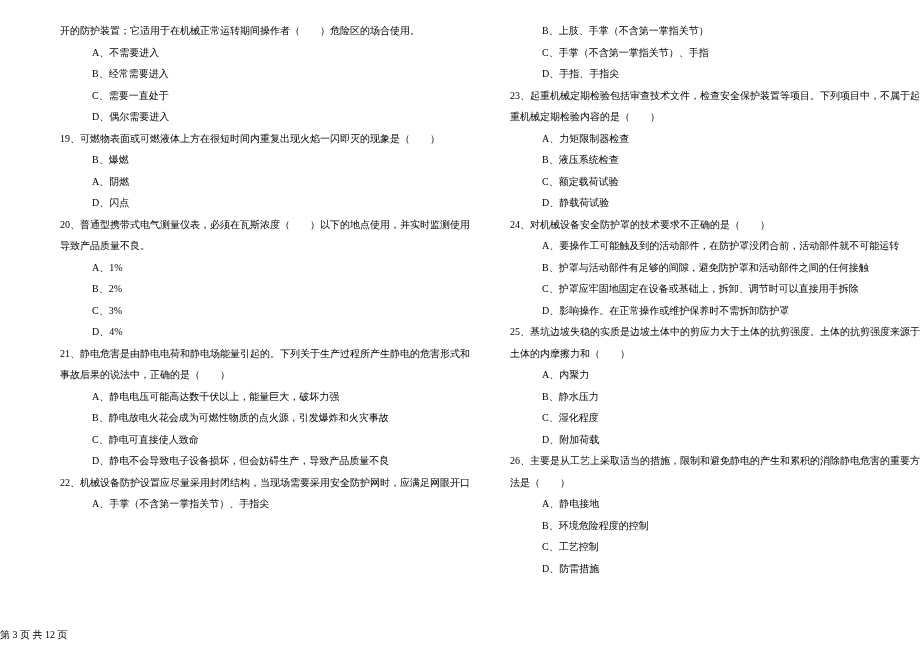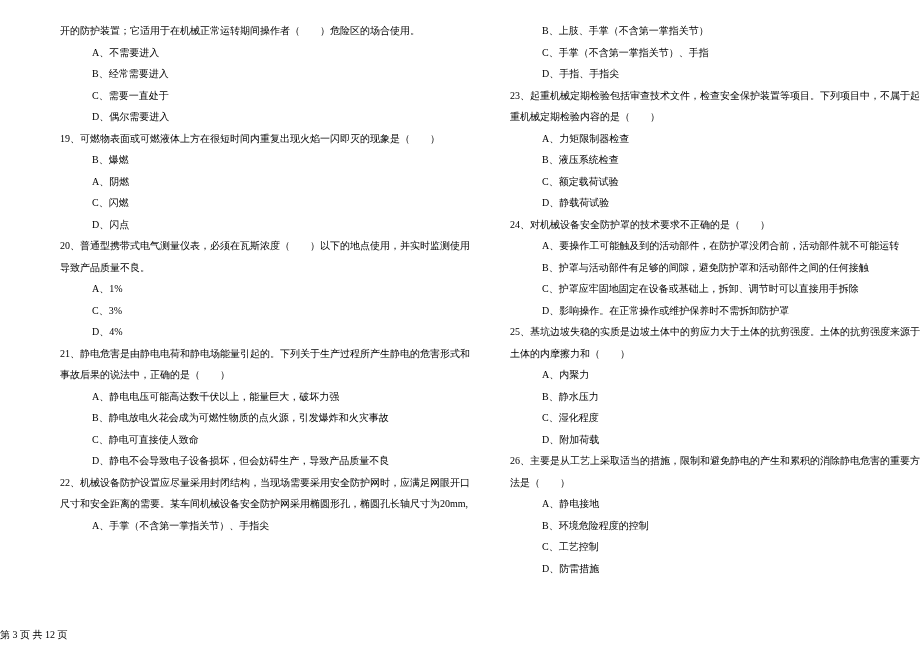--- a/index.html
+++ b/index.html
@@ -50,38 +50,37 @@
   <div class="col">
     <div class="line">开的防护装置；它适用于在机械正常运转期间操作者（　　）危险区的场合使用。</div>
     <div class="indent1">A、不需要进入</div>
     <div class="indent1">B、经常需要进入</div>
     <div class="indent1">C、需要一直处于</div>
     <div class="indent1">D、偶尔需要进入</div>
 
     <div class="line">19、可燃物表面或可燃液体上方在很短时间内重复出现火焰一闪即灭的现象是（　　）</div>
     <div class="indent1">B、爆燃</div>
     <div class="indent1">A、阴燃</div>
-    <div class="indent1">C、闪燃</div>
     <div class="indent1">D、闪点</div>
 
     <div class="line">20、普通型携带式电气测量仪表，必须在瓦斯浓度（　　）以下的地点使用，并实时监测使用</div>
     <div class="line">导致产品质量不良。</div>
     <div class="indent1">A、1%</div>
+    <div class="indent1">B、2%</div>
     <div class="indent1">C、3%</div>
     <div class="indent1">D、4%</div>
 
     <div class="line">21、静电危害是由静电电荷和静电场能量引起的。下列关于生产过程所产生静电的危害形式和</div>
     <div class="line">事故后果的说法中，正确的是（　　）</div>
     <div class="indent1">A、静电电压可能高达数千伏以上，能量巨大，破坏力强</div>
     <div class="indent1">B、静电放电火花会成为可燃性物质的点火源，引发爆炸和火灾事故</div>
     <div class="indent1">C、静电可直接使人致命</div>
     <div class="indent1">D、静电不会导致电子设备损坏，但会妨碍生产，导致产品质量不良</div>
 
     <div class="line">22、机械设备防护设置应尽量采用封闭结构，当现场需要采用安全防护网时，应满足网眼开口</div>
-    <div class="line">尺寸和安全距离的需要。某车间机械设备安全防护网采用椭圆形孔，椭圆孔长轴尺寸为20mm,</div>
     <div class="indent1">A、手掌（不含第一掌指关节）、手指尖</div>
   </div>
 
   <div class="col">
     <div class="indent1">B、上肢、手掌（不含第一掌指关节）</div>
     <div class="indent1">C、手掌（不含第一掌指关节）、手指</div>
     <div class="indent1">D、手指、手指尖</div>
 
     <div class="line">23、起重机械定期检验包括审查技术文件，检查安全保护装置等项目。下列项目中，不属于起</div>
     <div class="line">重机械定期检验内容的是（　　）</div>

